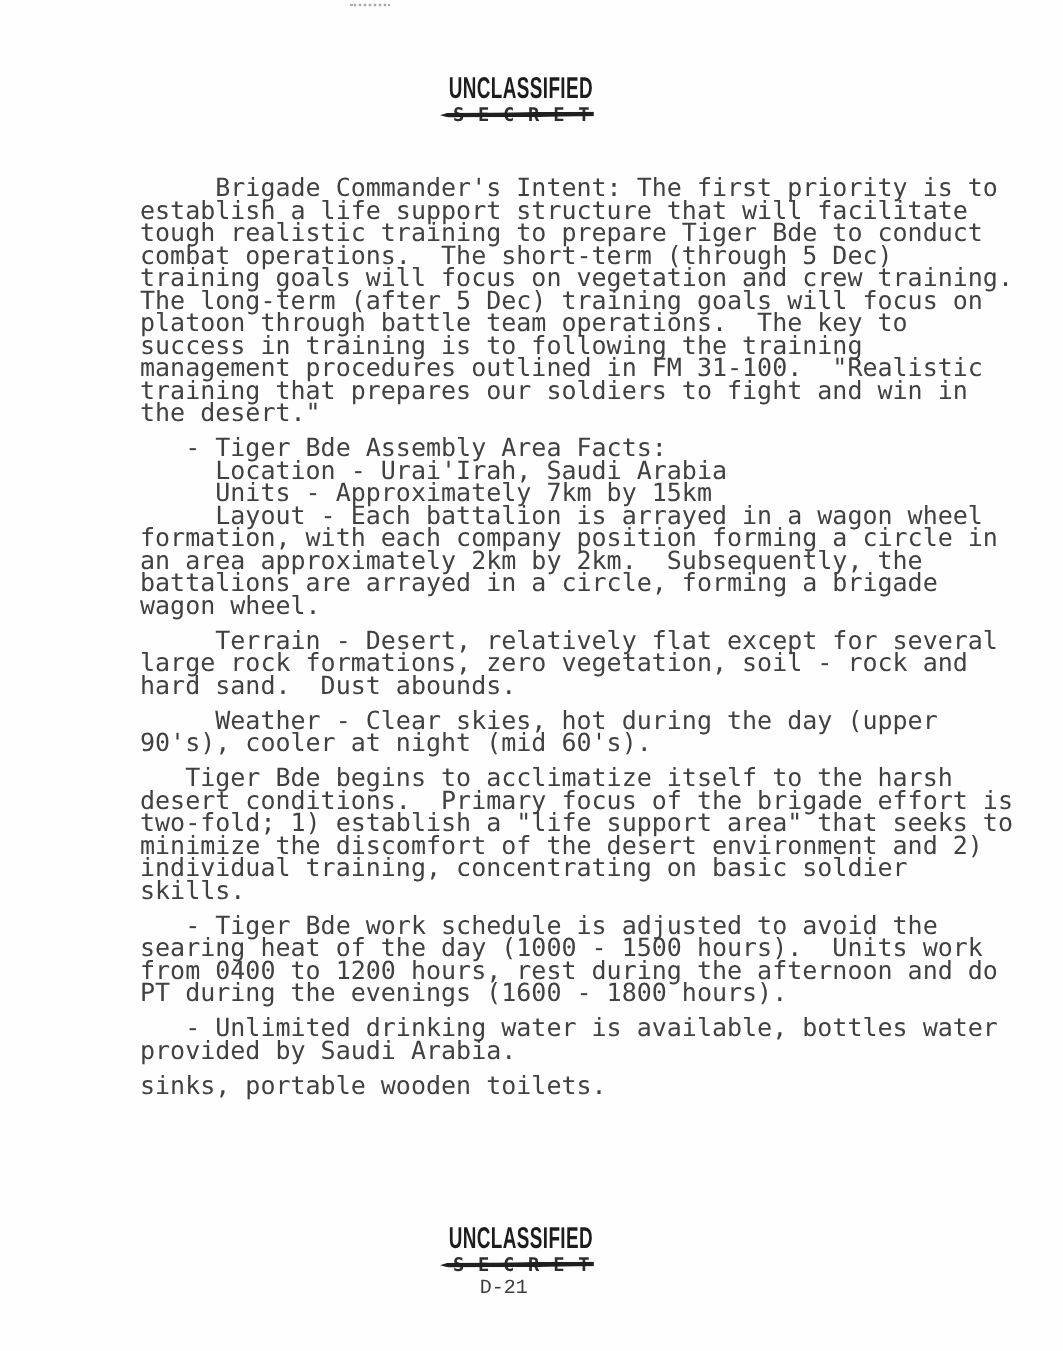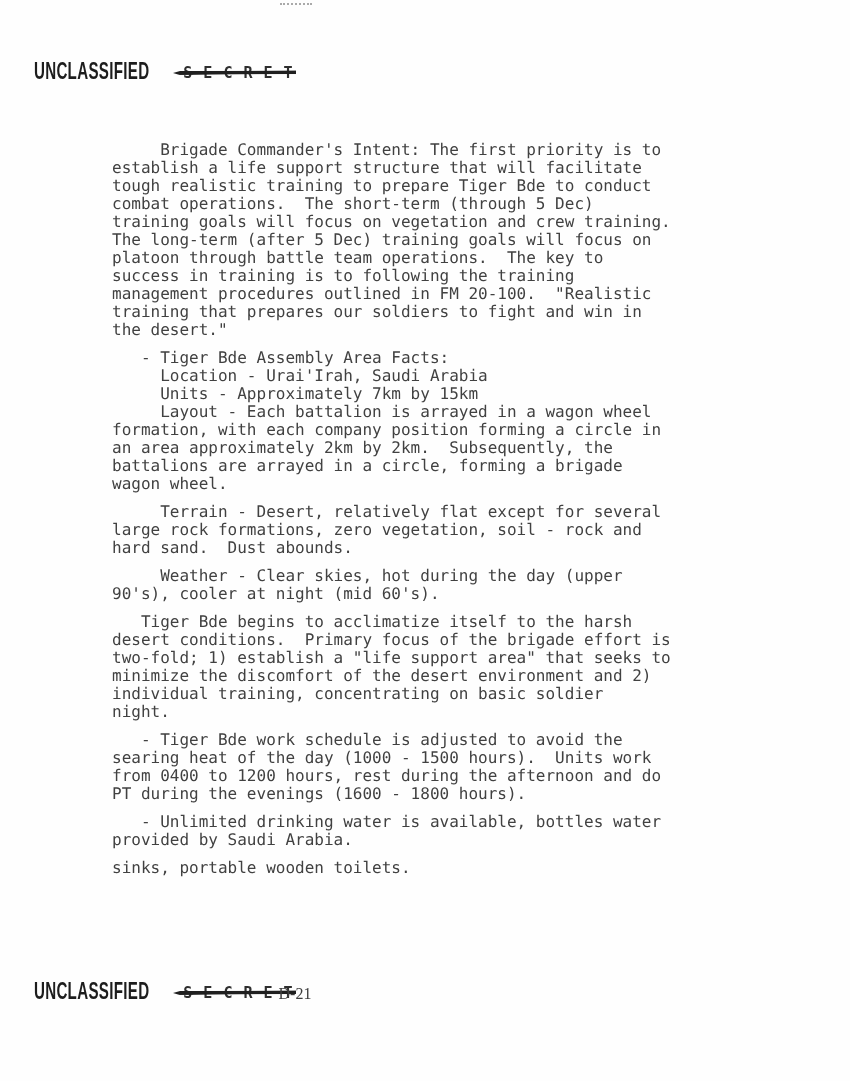--- a/index.html
+++ b/index.html
@@ -24,21 +24,21 @@
     height: 0;
     border-top: 2px dotted #8f8f8f;
     opacity: 0.75;
   }
   
   .class-block {
     position: absolute;
     left: 0;
     width: 100%;
     display: flex;
-    flex-direction: row;
+    flex-direction: column;
     align-items: center;
     padding-right: 16px;  
     box-sizing: border-box;
   }
   .class-block.top { top: 60px; }
   .class-block.bottom { top: 980px; }
   .classification {
     line-height: 21px;
     white-space: nowrap;
   }
@@ -73,33 +73,33 @@
     top: 50%;
     height: 4px;
     background: #1f1f1f;
     transform: translateY(-58%) rotate(-0.4deg);
     clip-path: polygon(0 50%, 7px 0, 100% 0, 100% 100%, 7px 100%);
   }
   .page-number {
     margin-top: 3px;
     position: relative;
     left: -14px;
-    font-family: Liberation Serif, serif;
+    font-family: Liberation Mono, monospace;
     font-size: 16px;
     color: #3d3d3d;
     line-height: 14px;
     text-align: right;
   }
   
   .doc-body {
     position: absolute;
     left: 112px;
     top: 141px;
     width: 630px;
-    font-size: 16px;
+    font-size: 20px;
     color: #414141;
     text-rendering: geometricPrecision;
   }
   .block { margin: 0 0 10px 0; }
   .block.heading { margin-top: 16px; }
   .line {
     white-space: pre;
     height: 18px;
     line-height: 18px;
   }
@@ -124,21 +124,21 @@
   <div class="doc-body">
       <div class="block paragraph">
         <div class="line">     Brigade Commander's Intent: The first priority is to</div>
         <div class="line">establish a life support structure that will facilitate</div>
         <div class="line">tough realistic training to prepare Tiger Bde to conduct</div>
         <div class="line">combat operations.  The short-term (through 5 Dec)</div>
         <div class="line">training goals will focus on vegetation and crew training.</div>
         <div class="line">The long-term (after 5 Dec) training goals will focus on</div>
         <div class="line">platoon through battle team operations.  The key to</div>
         <div class="line">success in training is to following the training</div>
-        <div class="line">management procedures outlined in FM 20-100.  "Realistic</div>
+        <div class="line">management procedures outlined in FM 31-100.  "Realistic</div>
         <div class="line">training that prepares our soldiers to fight and win in</div>
         <div class="line">the desert."</div>
       </div>
       <div class="block paragraph">
         <div class="line">   - Tiger Bde Assembly Area Facts:</div>
         <div class="line">     Location - Urai'Irah, Saudi Arabia</div>
         <div class="line">     Units - Approximately 7km by 15km</div>
         <div class="line">     Layout - Each battalion is arrayed in a wagon wheel</div>
         <div class="line">formation, with each company position forming a circle in</div>
         <div class="line">an area approximately 2km by 2km.  Subsequently, the</div>
@@ -153,21 +153,21 @@
       <div class="block paragraph">
         <div class="line">     Weather - Clear skies, hot during the day (upper</div>
         <div class="line">90's), cooler at night (mid 60's).</div>
       </div>
       <div class="block paragraph">
         <div class="line">   Tiger Bde begins to acclimatize itself to the harsh</div>
         <div class="line">desert conditions.  Primary focus of the brigade effort is</div>
         <div class="line">two-fold; 1) establish a "life support area" that seeks to</div>
         <div class="line">minimize the discomfort of the desert environment and 2)</div>
         <div class="line">individual training, concentrating on basic soldier</div>
-        <div class="line">night.</div>
+        <div class="line">skills.</div>
       </div>
       <div class="block paragraph">
         <div class="line">   - Tiger Bde work schedule is adjusted to avoid the</div>
         <div class="line">searing heat of the day (1000 - 1500 hours).  Units work</div>
         <div class="line">from 0400 to 1200 hours, rest during the afternoon and do</div>
         <div class="line">PT during the evenings (1600 - 1800 hours).</div>
       </div>
       <div class="block paragraph">
         <div class="line">   - Unlimited drinking water is available, bottles water</div>
         <div class="line">provided by Saudi Arabia.</div>

